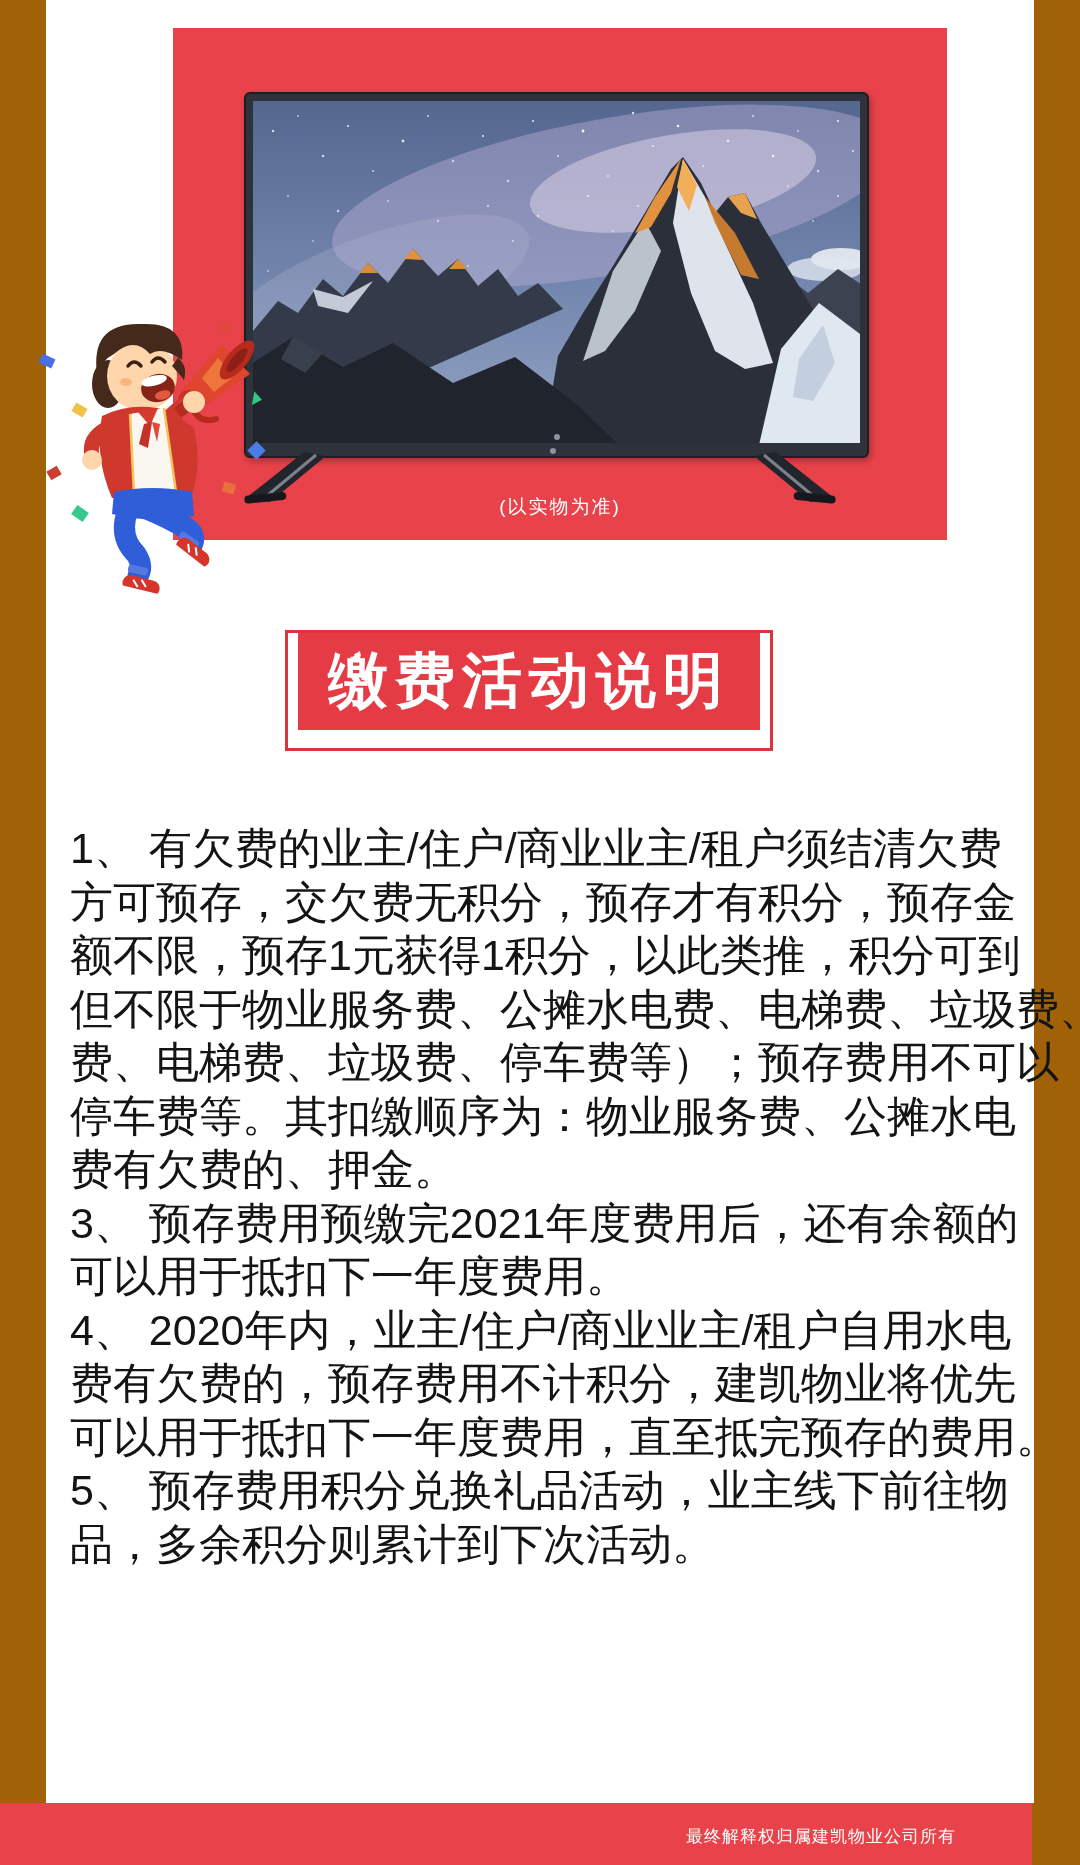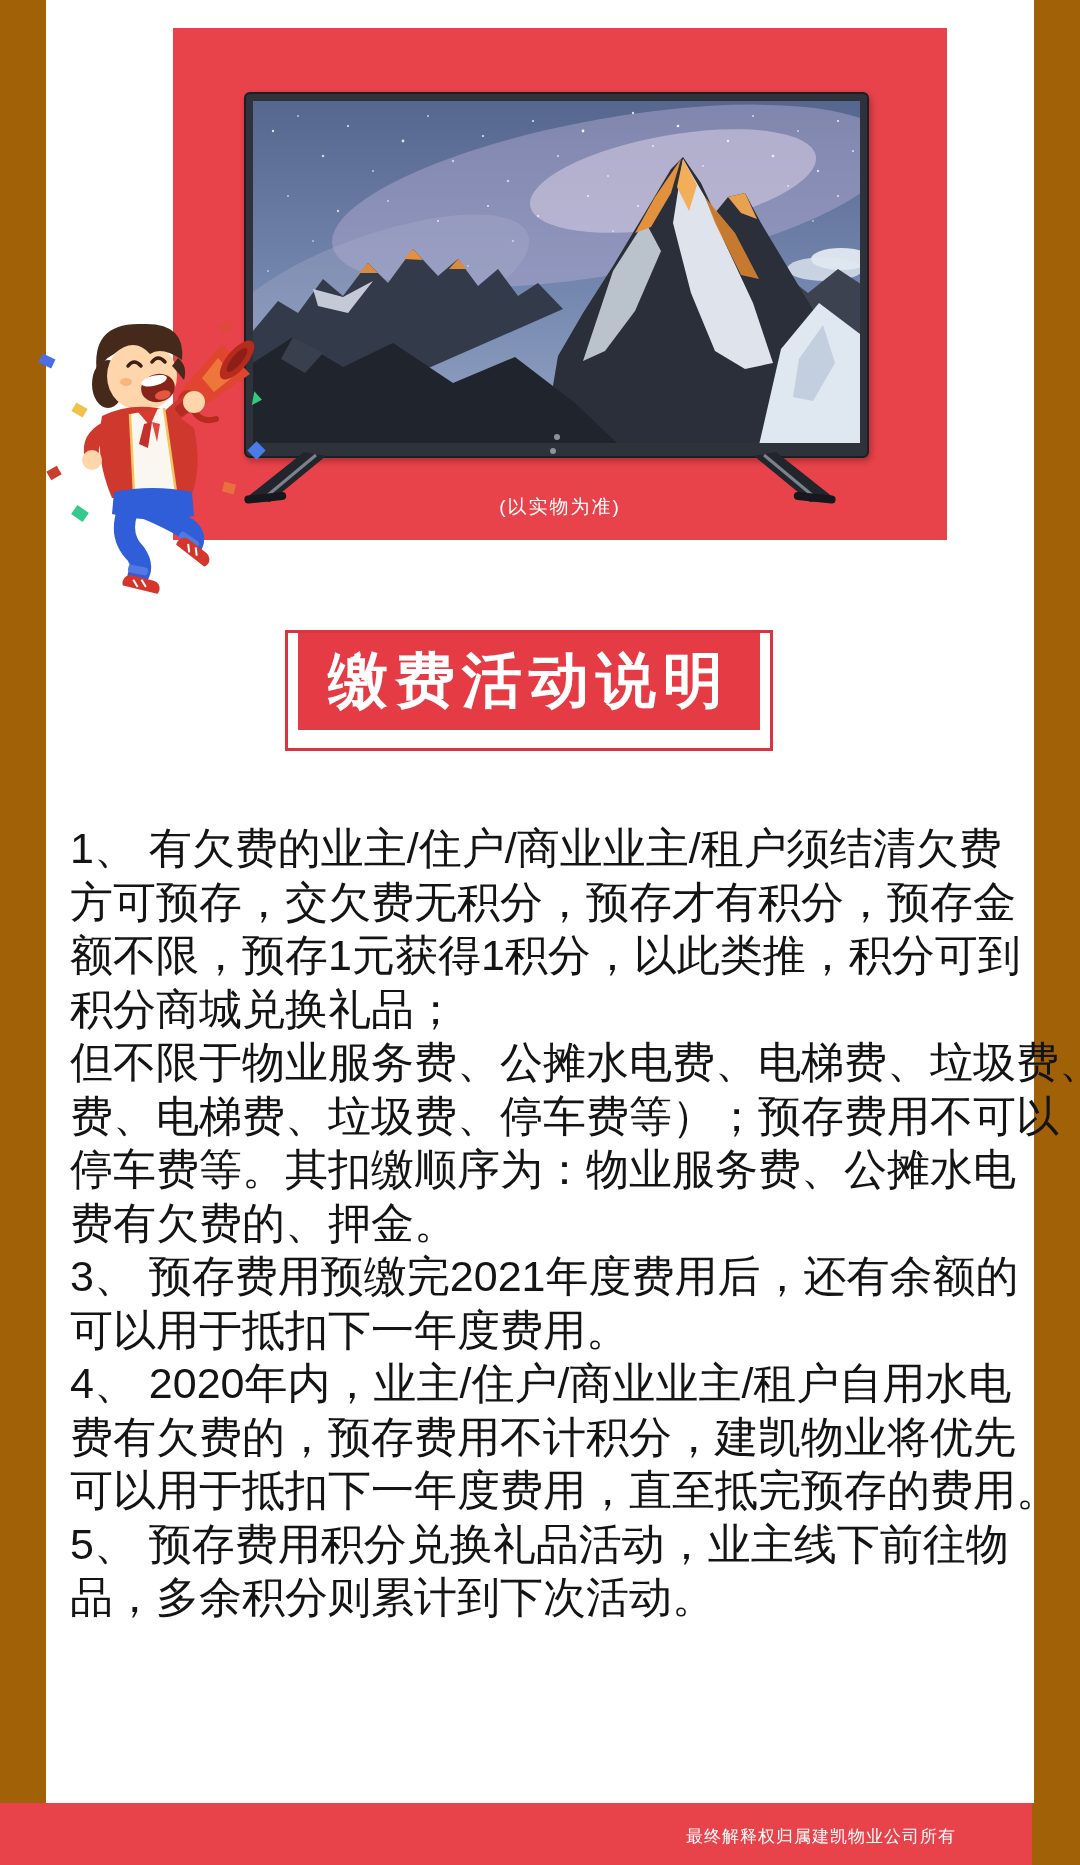--- a/index.html
+++ b/index.html
@@ -242,21 +242,20 @@
   <div class="title-outer">
     <div class="title-inner">
       <div class="title-text">缴费活动说明</div>
     </div>
   </div>
 
   <div class="body-text">
     <div class="body-line">1、 有欠费的业主/住户/商业业主/租户须结清欠费</div>
     <div class="body-line">方可预存，交欠费无积分，预存才有积分，预存金</div>
     <div class="body-line">额不限，预存1元获得1积分，以此类推，积分可到</div>
-    <div class="body-line">积分商城兑换礼品；</div>
     <div class="body-line">但不限于物业服务费、公摊水电费、电梯费、垃圾费、</div>
     <div class="body-line">费、电梯费、垃圾费、停车费等）；预存费用不可以</div>
     <div class="body-line">停车费等。其扣缴顺序为：物业服务费、公摊水电</div>
     <div class="body-line">费有欠费的、押金。</div>
     <div class="body-line">3、 预存费用预缴完2021年度费用后，还有余额的</div>
     <div class="body-line">可以用于抵扣下一年度费用。</div>
     <div class="body-line">4、 2020年内，业主/住户/商业业主/租户自用水电</div>
     <div class="body-line">费有欠费的，预存费用不计积分，建凯物业将优先</div>
     <div class="body-line">可以用于抵扣下一年度费用，直至抵完预存的费用。</div>
     <div class="body-line">5、 预存费用积分兑换礼品活动，业主线下前往物</div>

